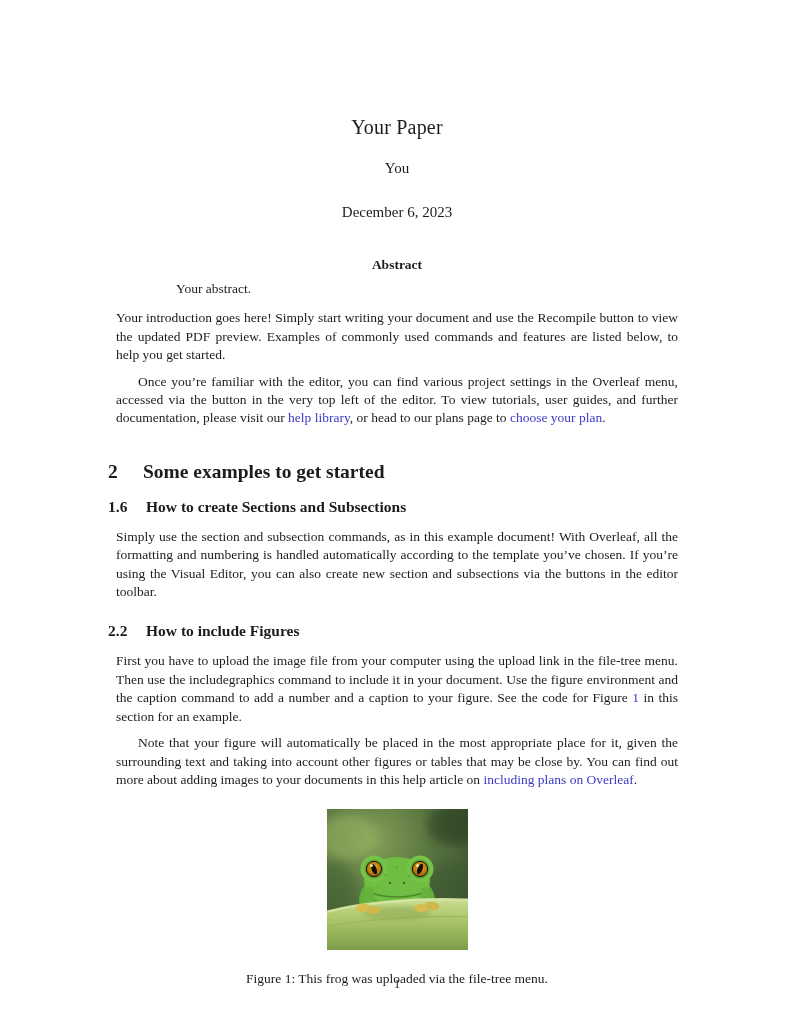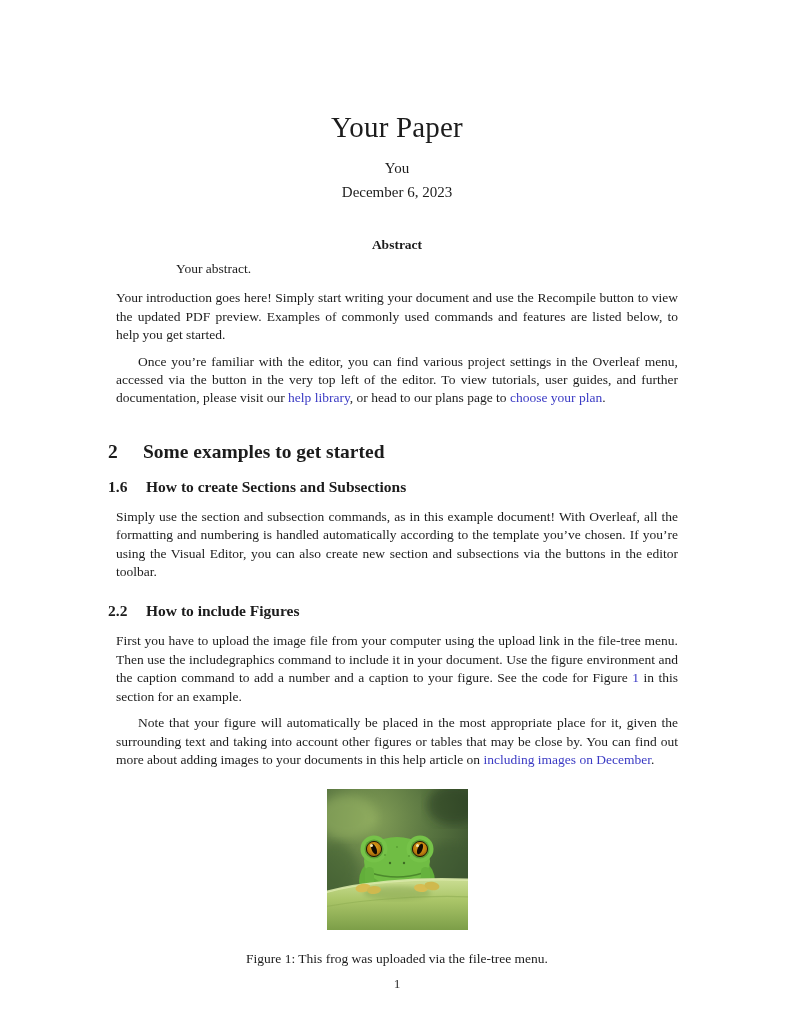--- a/index.html
+++ b/index.html
@@ -8,23 +8,23 @@
     width: 794px;
     height: 1028px;
     background: #ffffff;
     font-family: "Liberation Serif", "DejaVu Serif", serif;
     color: #1c1c1c;
     box-sizing: border-box;
     padding: 0 108px;
     overflow: hidden;
   }
   .titleblock { margin-top: 112px; text-align: center; }
-  .paper-title { font-size: 29px; font-weight: 400; margin: 16px; line-height: 30px; letter-spacing: 0.2px; }
+  .paper-title { font-size: 20px; font-weight: 400; margin: 16px; line-height: 30px; letter-spacing: 0.2px; }
   .paper-author { margin-top: 16px; font-size: 15px; line-height: 20px; }
-  .paper-date { margin-top: 4px; font-size: 15px; line-height: 20px; }
+  .paper-date { margin-top: 24px; font-size: 15px; line-height: 20px; }
 
   .abstract { margin-top: 34px; }
   .abstract-heading { text-align: center; font-weight: bold; font-size: 13.5px; line-height: 18px; }
   .abstract-body { margin: 6px 46px 0 46px; font-size: 13.5px; line-height: 18.4px; text-indent: 22px; }
 
   .sec-heading { font-size: 19.5px; font-weight: bold; margin: 16px 0 0 0; line-height: 24px; }
   .subsec-heading { font-size: 15.5px; font-weight: bold; margin: 20px 0 0 0; line-height: 20px; }
   .sec-num { display: inline-block; min-width: 24px; margin-right: 11px; }
   .subsec-num { display: inline-block; min-width: 26px; margin-right: 12px; }
 
@@ -71,21 +71,21 @@
   <p class="body-par first">Your introduction goes here! Simply start writing your document and use the Recompile button to view the updated PDF preview. Examples of commonly used commands and features are listed below, to help you get started.</p>
   <p class="body-par indented"><span>Once you’re familiar with the editor, you can find various project settings in the Overleaf menu, accessed via the button in the very top left of the editor. To view tutorials, user guides, and further documentation, please visit our </span><a href="#" class="doc-link">help library</a><span>, or head to our plans page to </span><a href="#" class="doc-link">choose your plan</a><span>.</span></p>
 
   <h2 class="sec-heading" style="margin-top:32px"><span class="sec-num">2</span><span>Some examples to get started</span></h2>
 
   <h3 class="subsec-heading" style="margin-top:13px"><span class="subsec-num">1.6</span><span>How to create Sections and Subsections</span></h3>
   <p class="body-par first">Simply use the section and subsection commands, as in this example document! With Overleaf, all the formatting and numbering is handled automatically according to the template you’ve chosen. If you’re using the Visual Editor, you can also create new section and subsections via the buttons in the editor toolbar.</p>
 
   <h3 class="subsec-heading"><span class="subsec-num">2.2</span><span>How to include Figures</span></h3>
   <p class="body-par first"><span>First you have to upload the image file from your computer using the upload link in the file-tree menu. Then use the includegraphics command to include it in your document. Use the figure environment and the caption command to add a number and a caption to your figure. See the code for Figure </span><a href="#" class="doc-link">1</a><span> in this section for an example.</span></p>
-  <p class="body-par indented"><span>Note that your figure will automatically be placed in the most appropriate place for it, given the surrounding text and taking into account other figures or tables that may be close by. You can find out more about adding images to your documents in this help article on </span><a href="#" class="doc-link">including images on December</a><span>.</span></p>
+  <p class="body-par indented"><span>Note that your figure will automatically be placed in the most appropriate place for it, given the surrounding text and taking into account other figures or tables that may be close by. You can find out more about adding images to your documents in this help article on </span><a href="#" class="doc-link">including plans on Overleaf</a><span>.</span></p>
 
   <div class="figure-block">
     <span class="figure-image-frame" role="img" aria-label="A green tree frog with amber eyes peeking over a light green branch">
       <svg width="141" height="141" viewBox="0 0 141 141" xmlns="http://www.w3.org/2000/svg">
         <defs>
           <radialGradient id="bg1" cx="32%" cy="22%" r="95%">
             <stop offset="0" stop-color="#84a058"></stop>
             <stop offset="0.45" stop-color="#587440"></stop>
             <stop offset="1" stop-color="#2f4428"></stop>
           </radialGradient>

